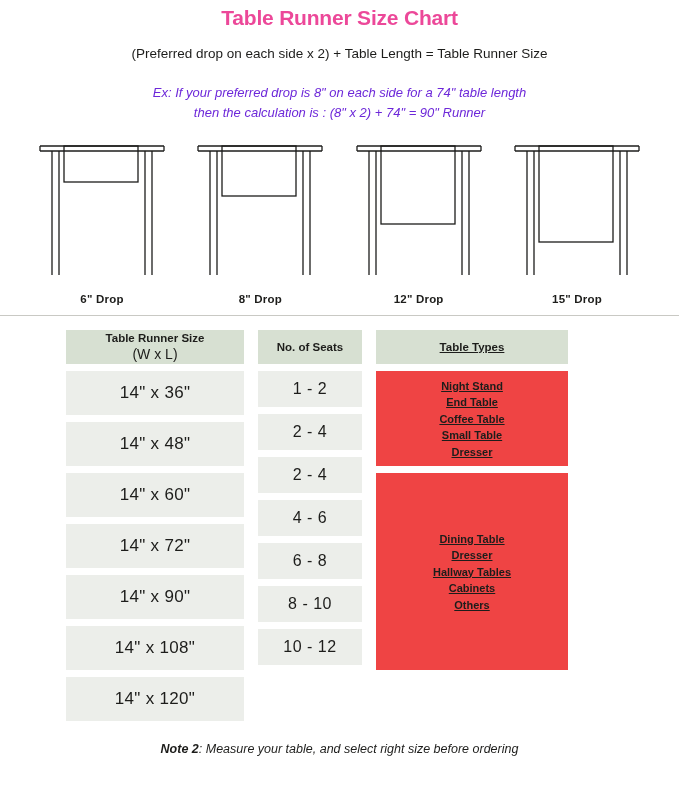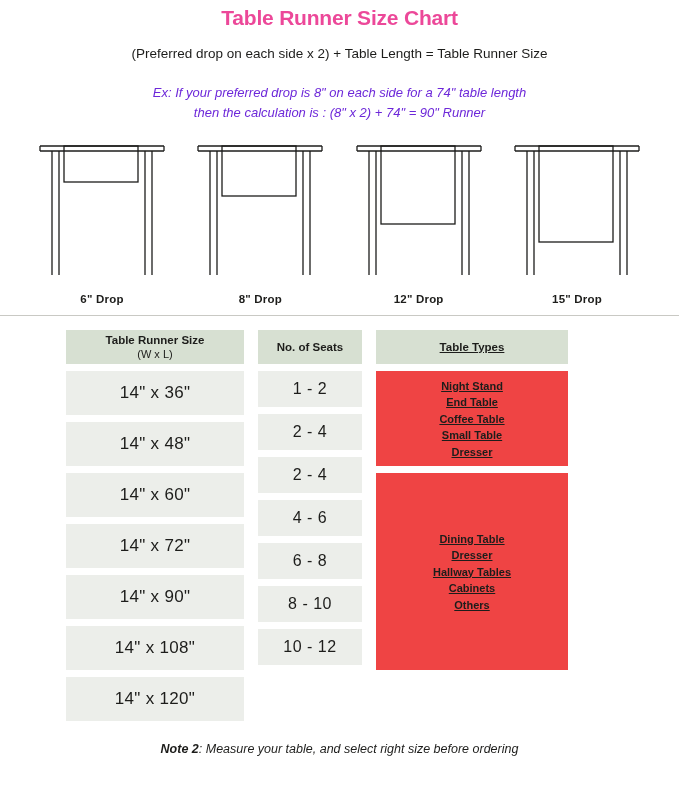--- a/index.html
+++ b/index.html
@@ -86,21 +86,21 @@
     box-sizing: border-box;
     height: 34px;
     display: flex;
     flex-direction: column;
     justify-content: center;
     align-items: center;
     line-height: 1.15;
   }
   .hdr .sub {
     font-weight: normal;
-    font-size: 11px;
+    font-size: 14px;
     margin-top: 1px;
   }
   .cell {
     background: #eceeea;
     text-align: center;
     display: flex;
     align-items: center;
     justify-content: center;
     box-sizing: border-box;
     margin-top: 7px;

